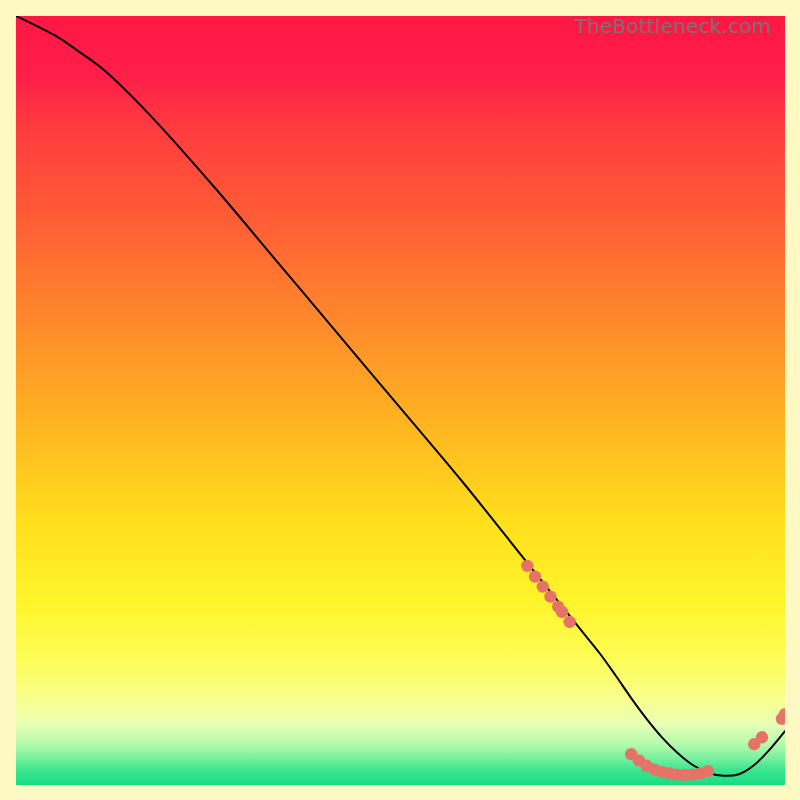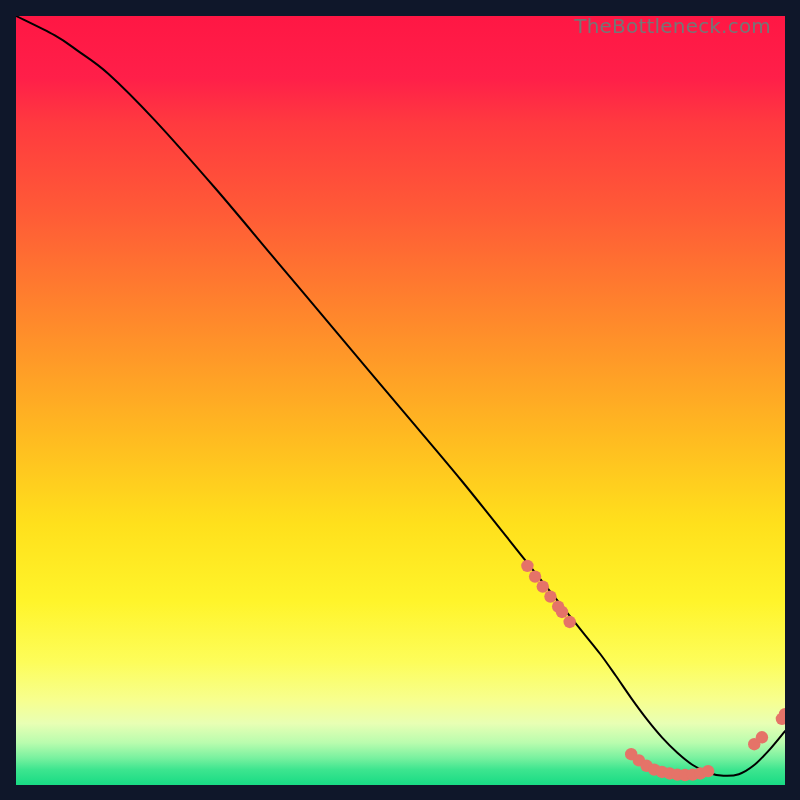--- a/index.html
+++ b/index.html
@@ -1,21 +1,21 @@
 <!DOCTYPE html>
 <html><head>
 <meta charset="utf-8">
 <style>
   * { margin: 0; padding: 0; box-sizing: border-box; }
   html, body { width: 800px; height: 800px; background: #000; overflow: hidden; }
   .frame {
     position: relative;
     width: 800px;
     height: 800px;
-    background: #0f172a;
+    background: #fef9c3;
   }
   .plot {
     position: absolute;
     left: 16px;
     top: 16px;
     width: 769px;
     height: 769px;
     background: linear-gradient(to bottom,
       #ff1744 0%,
       #ff1f49 8%,

